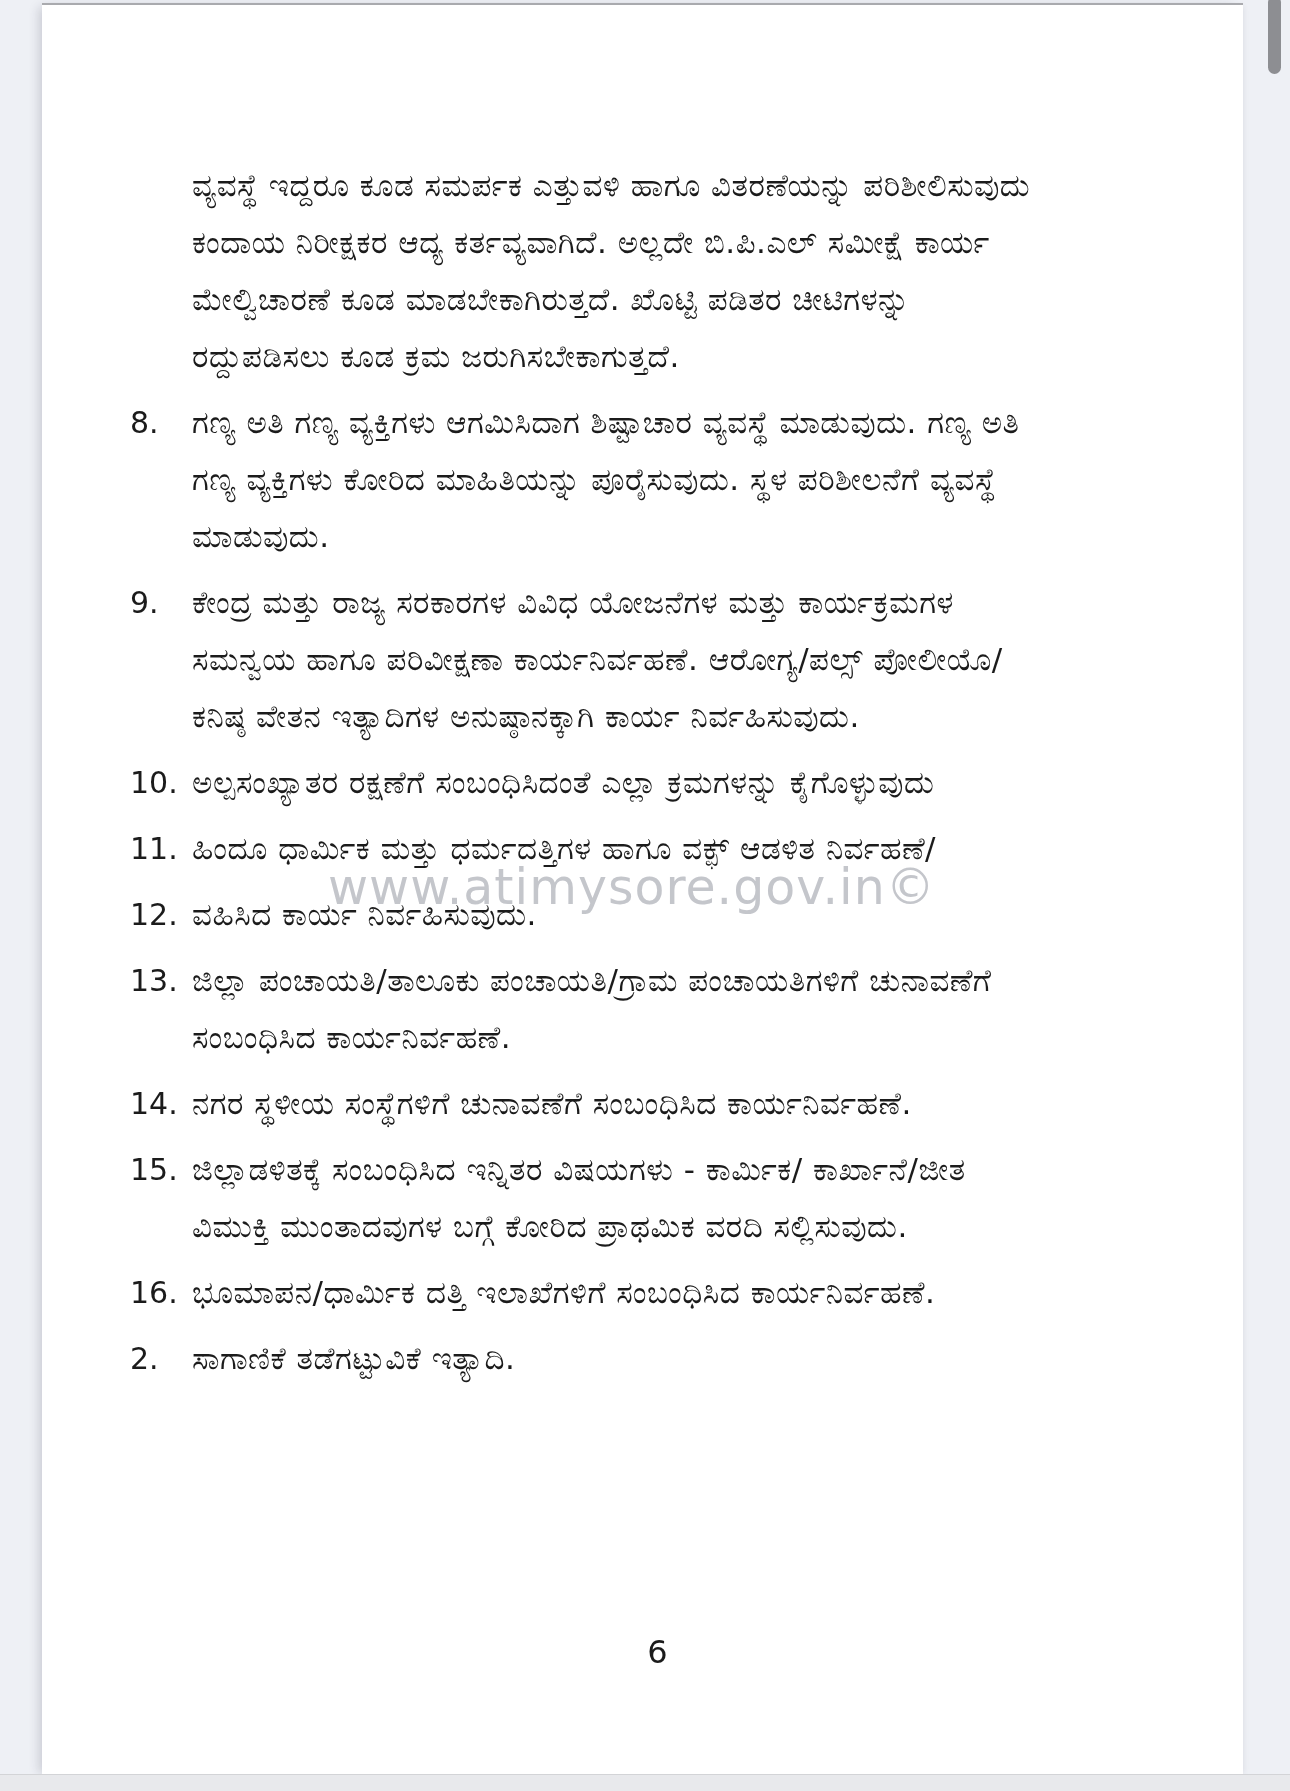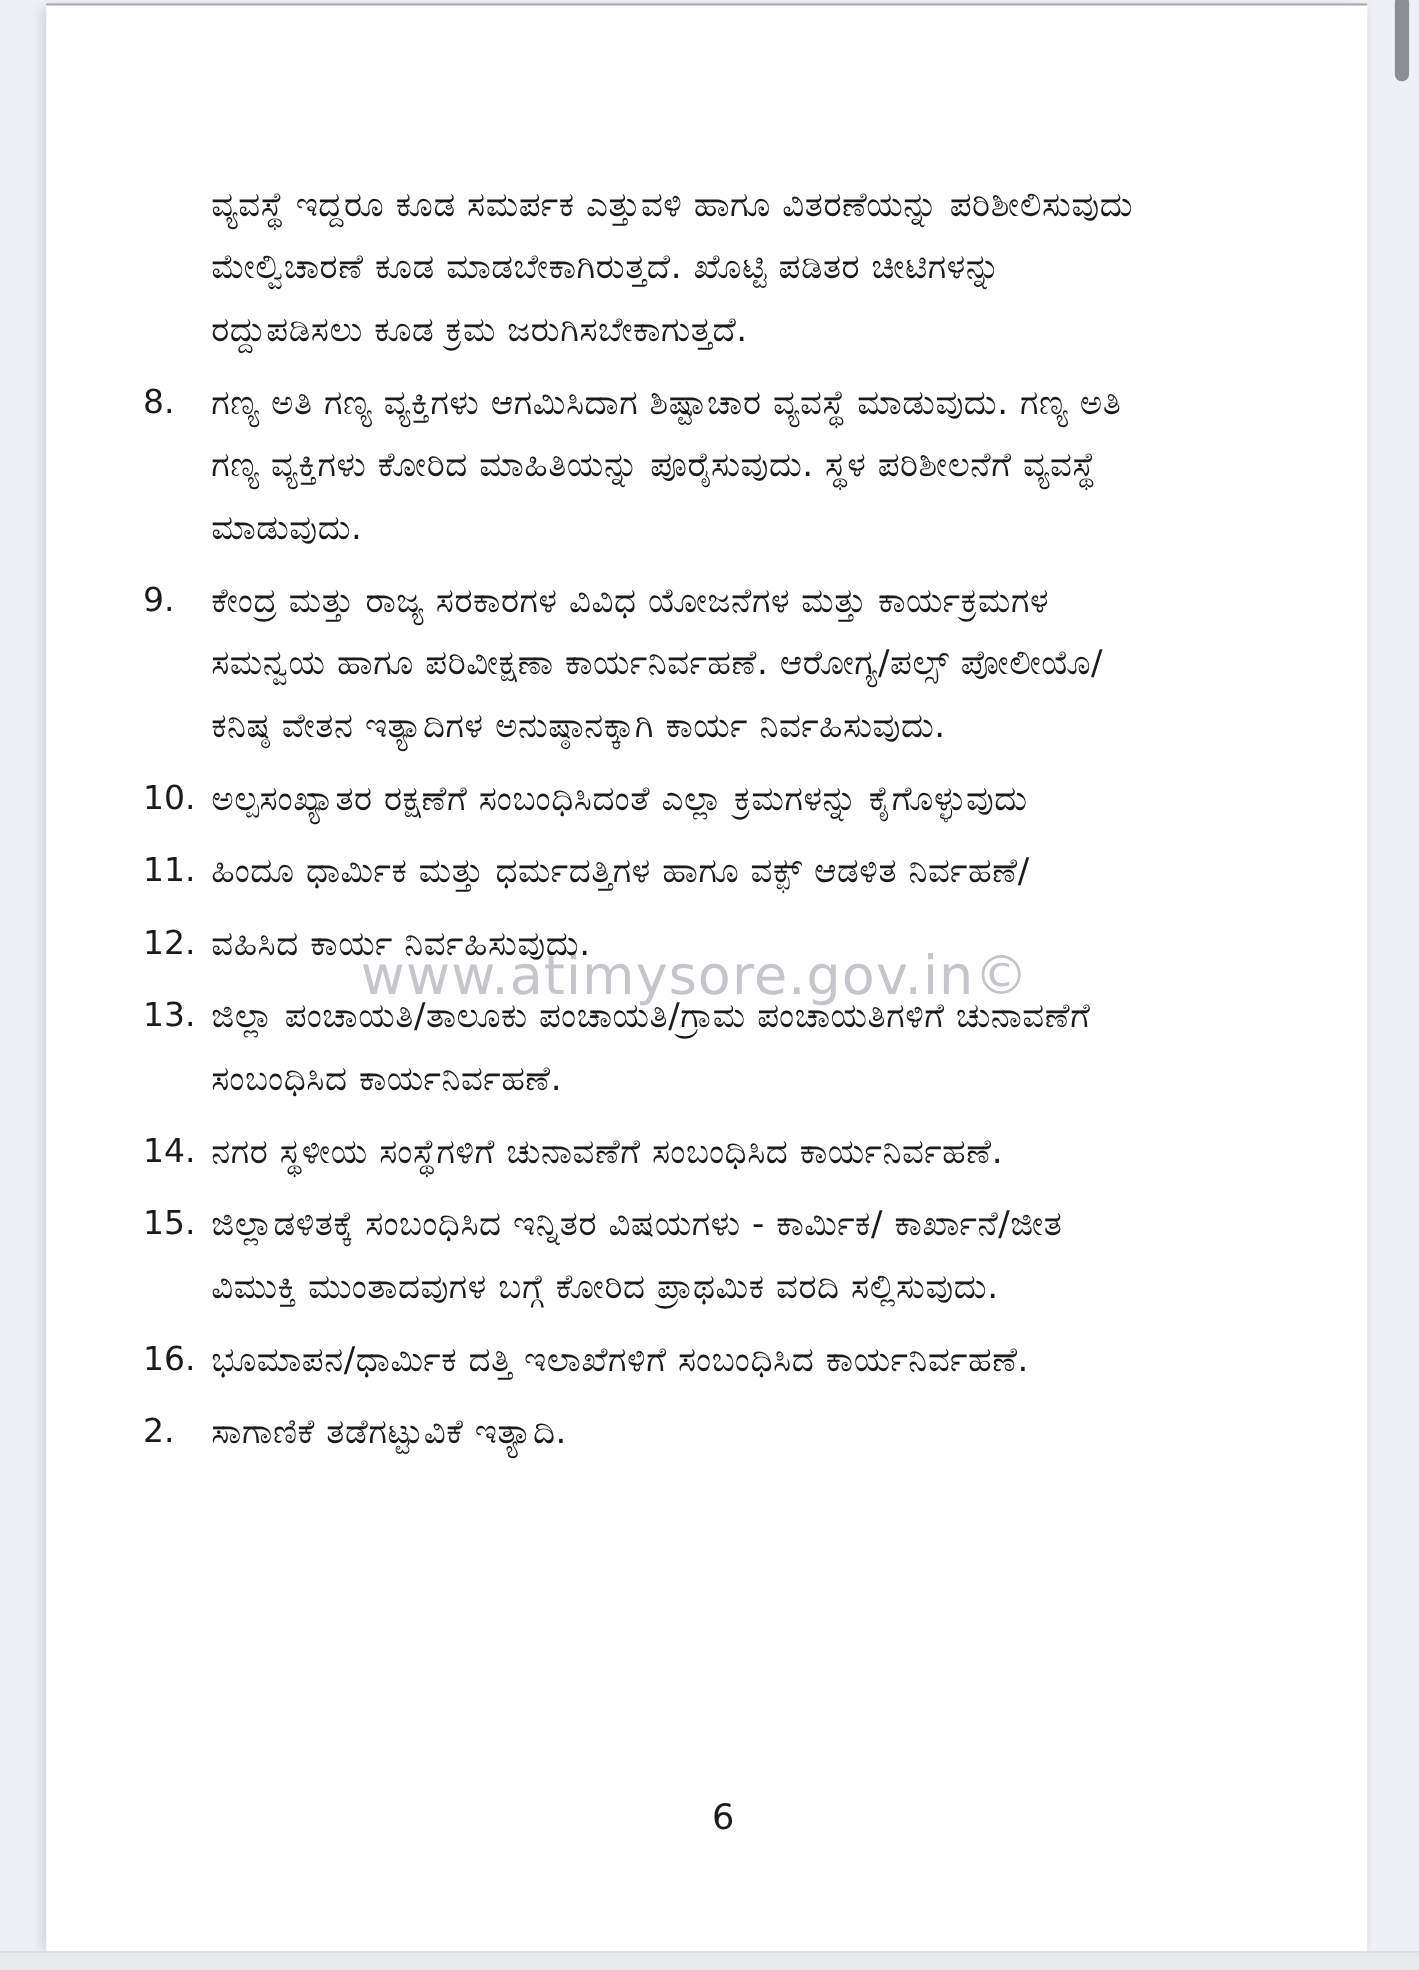--- a/index.html
+++ b/index.html
@@ -88,20 +88,21 @@
 
 <div class="stage">
   <div class="page">
 
     <div class="watermark">www.atimysore.gov.in©</div>
 
     <div class="content">
 
       <div class="intro">
         <div class="line">ವ್ಯವಸ್ಥೆ ಇದ್ದರೂ ಕೂಡ ಸಮರ್ಪಕ ಎತ್ತುವಳಿ ಹಾಗೂ ವಿತರಣೆಯನ್ನು ಪರಿಶೀಲಿಸುವುದು</div>
+        <div class="line">ಕಂದಾಯ ನಿರೀಕ್ಷಕರ ಆದ್ಯ ಕರ್ತವ್ಯವಾಗಿದೆ. ಅಲ್ಲದೇ ಬಿ.ಪಿ.ಎಲ್ ಸಮೀಕ್ಷೆ ಕಾರ್ಯ</div>
         <div class="line">ಮೇಲ್ವಿಚಾರಣೆ ಕೂಡ ಮಾಡಬೇಕಾಗಿರುತ್ತದೆ. ಖೊಟ್ಟಿ ಪಡಿತರ ಚೀಟಿಗಳನ್ನು</div>
         <div class="line">ರದ್ದುಪಡಿಸಲು ಕೂಡ ಕ್ರಮ ಜರುಗಿಸಬೇಕಾಗುತ್ತದೆ.</div>
       </div>
 
       <div class="item">
         <span class="num">8.</span>
         <div class="line">ಗಣ್ಯ ಅತಿ ಗಣ್ಯ ವ್ಯಕ್ತಿಗಳು ಆಗಮಿಸಿದಾಗ ಶಿಷ್ಟಾಚಾರ ವ್ಯವಸ್ಥೆ ಮಾಡುವುದು. ಗಣ್ಯ ಅತಿ</div>
         <div class="line">ಗಣ್ಯ ವ್ಯಕ್ತಿಗಳು ಕೋರಿದ ಮಾಹಿತಿಯನ್ನು ಪೂರೈಸುವುದು. ಸ್ಥಳ ಪರಿಶೀಲನೆಗೆ ವ್ಯವಸ್ಥೆ</div>
         <div class="line">ಮಾಡುವುದು.</div>
       </div>

